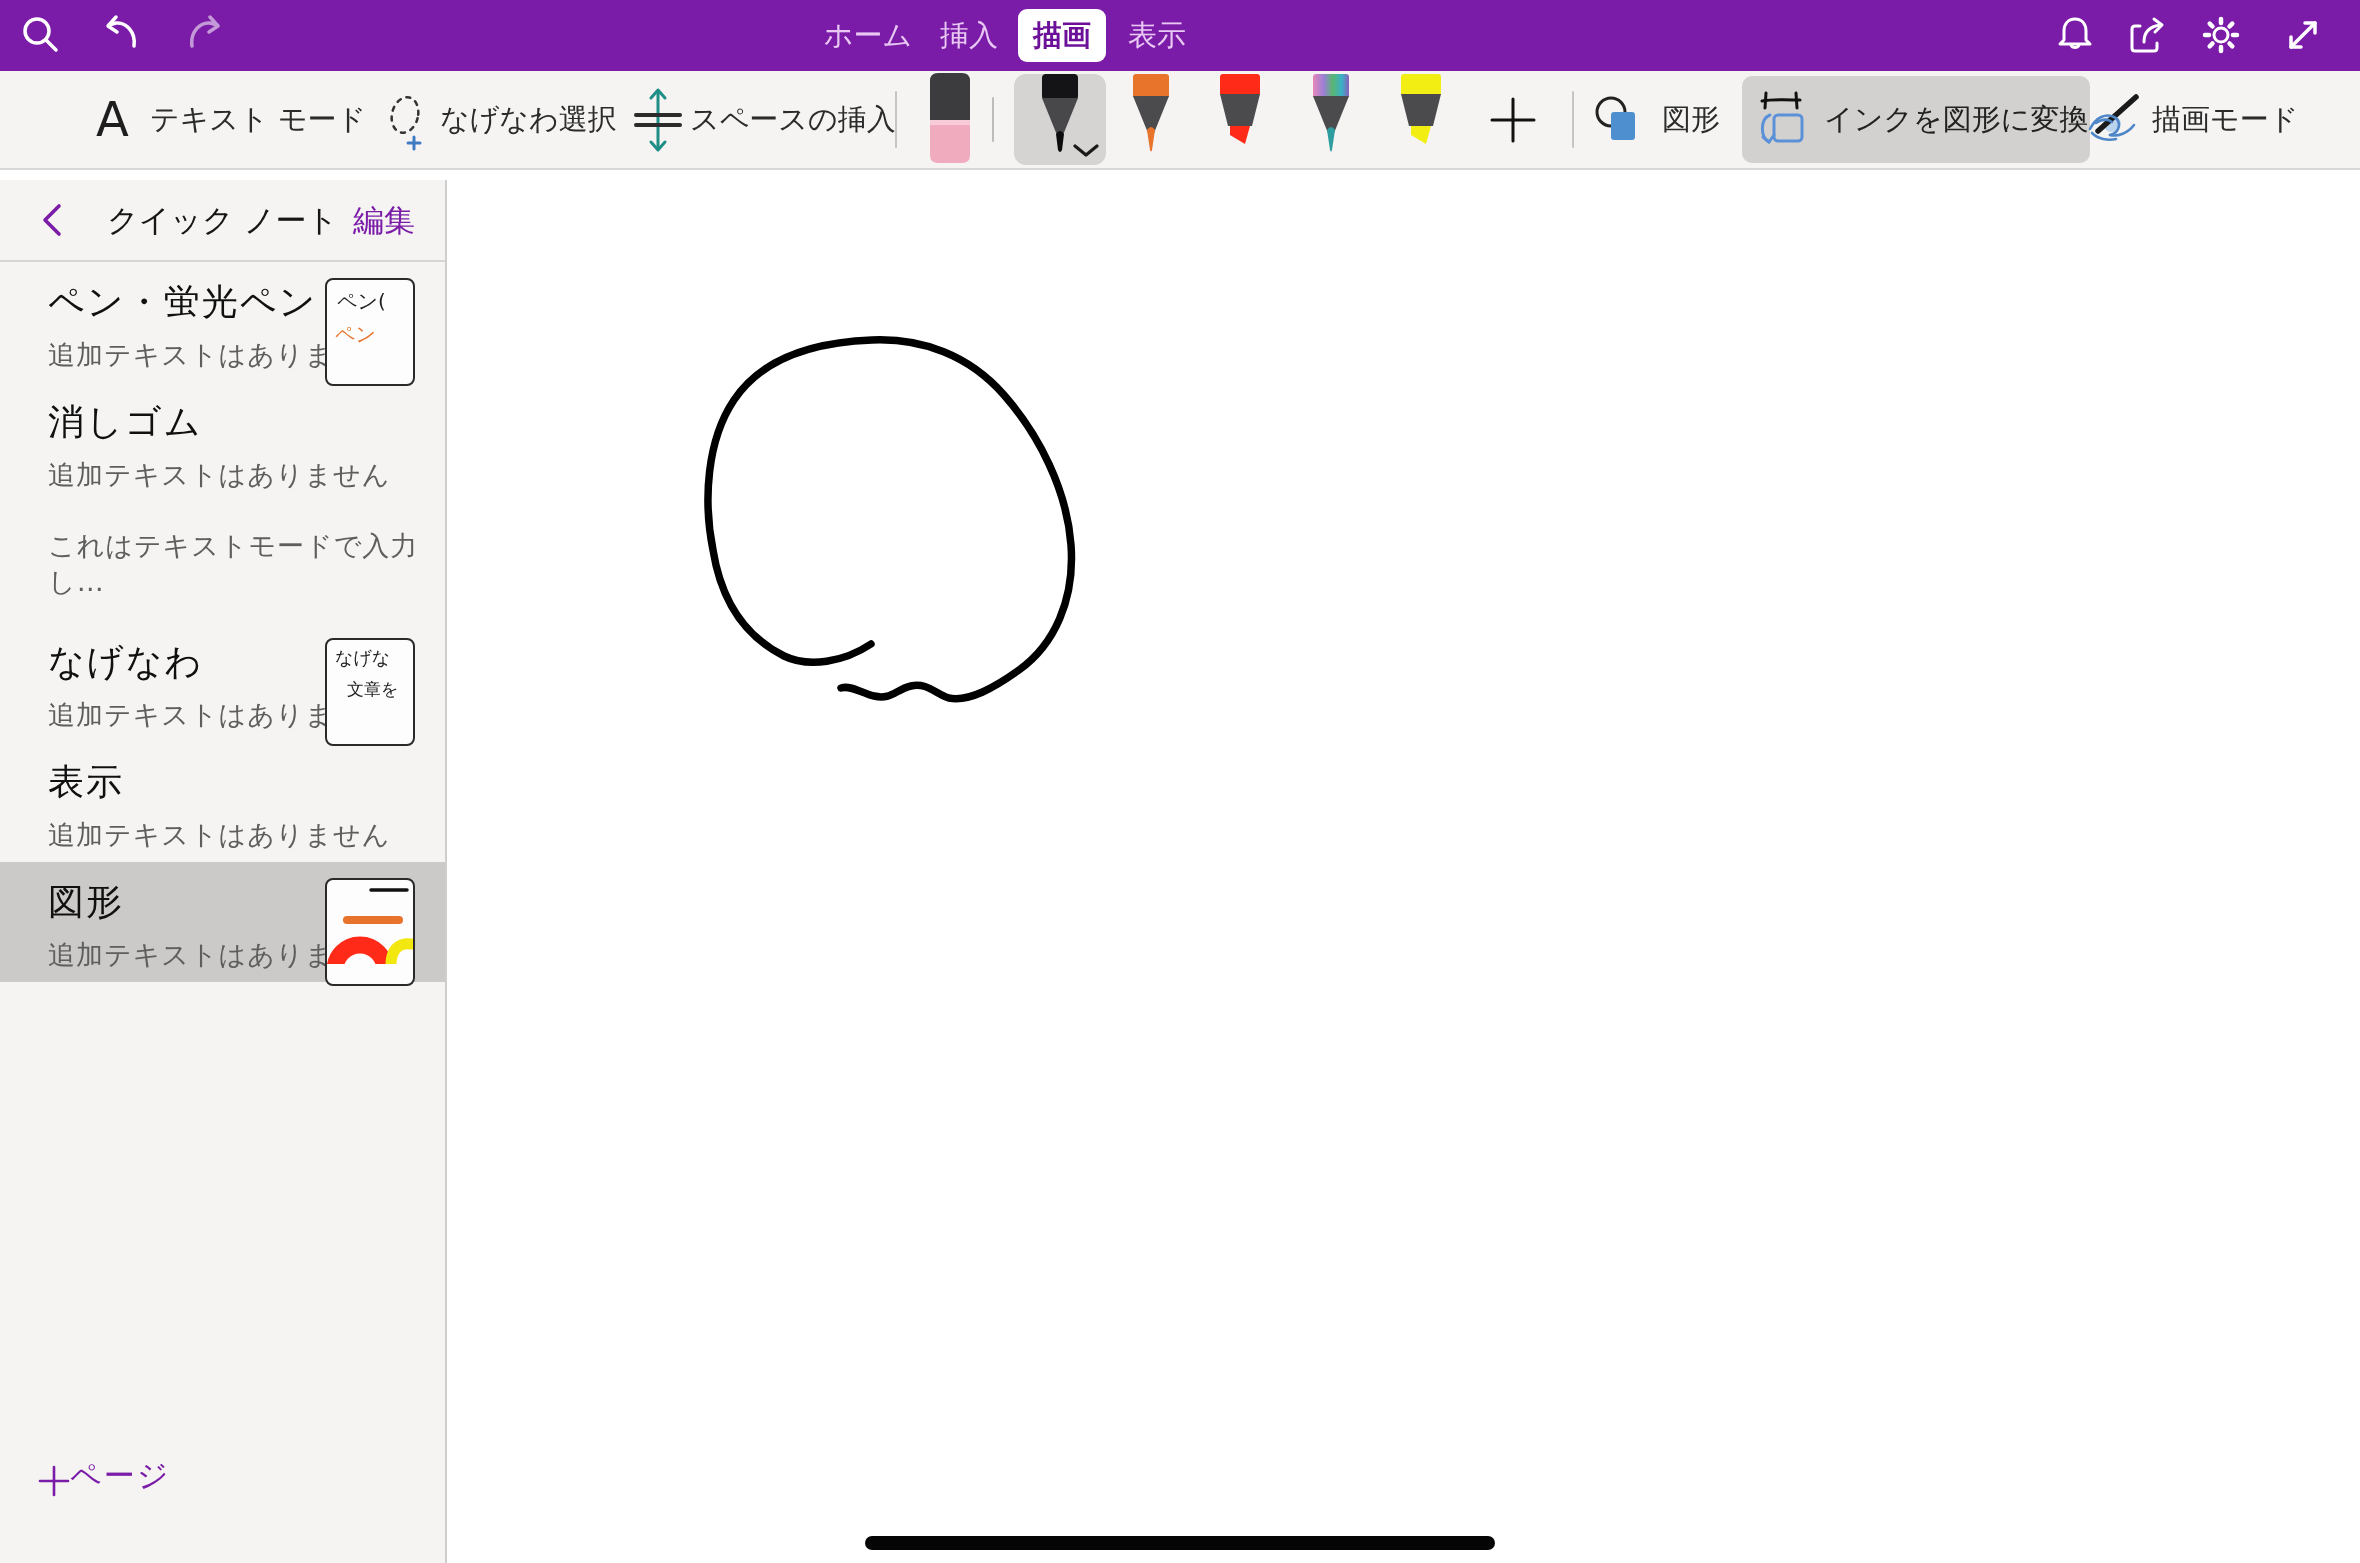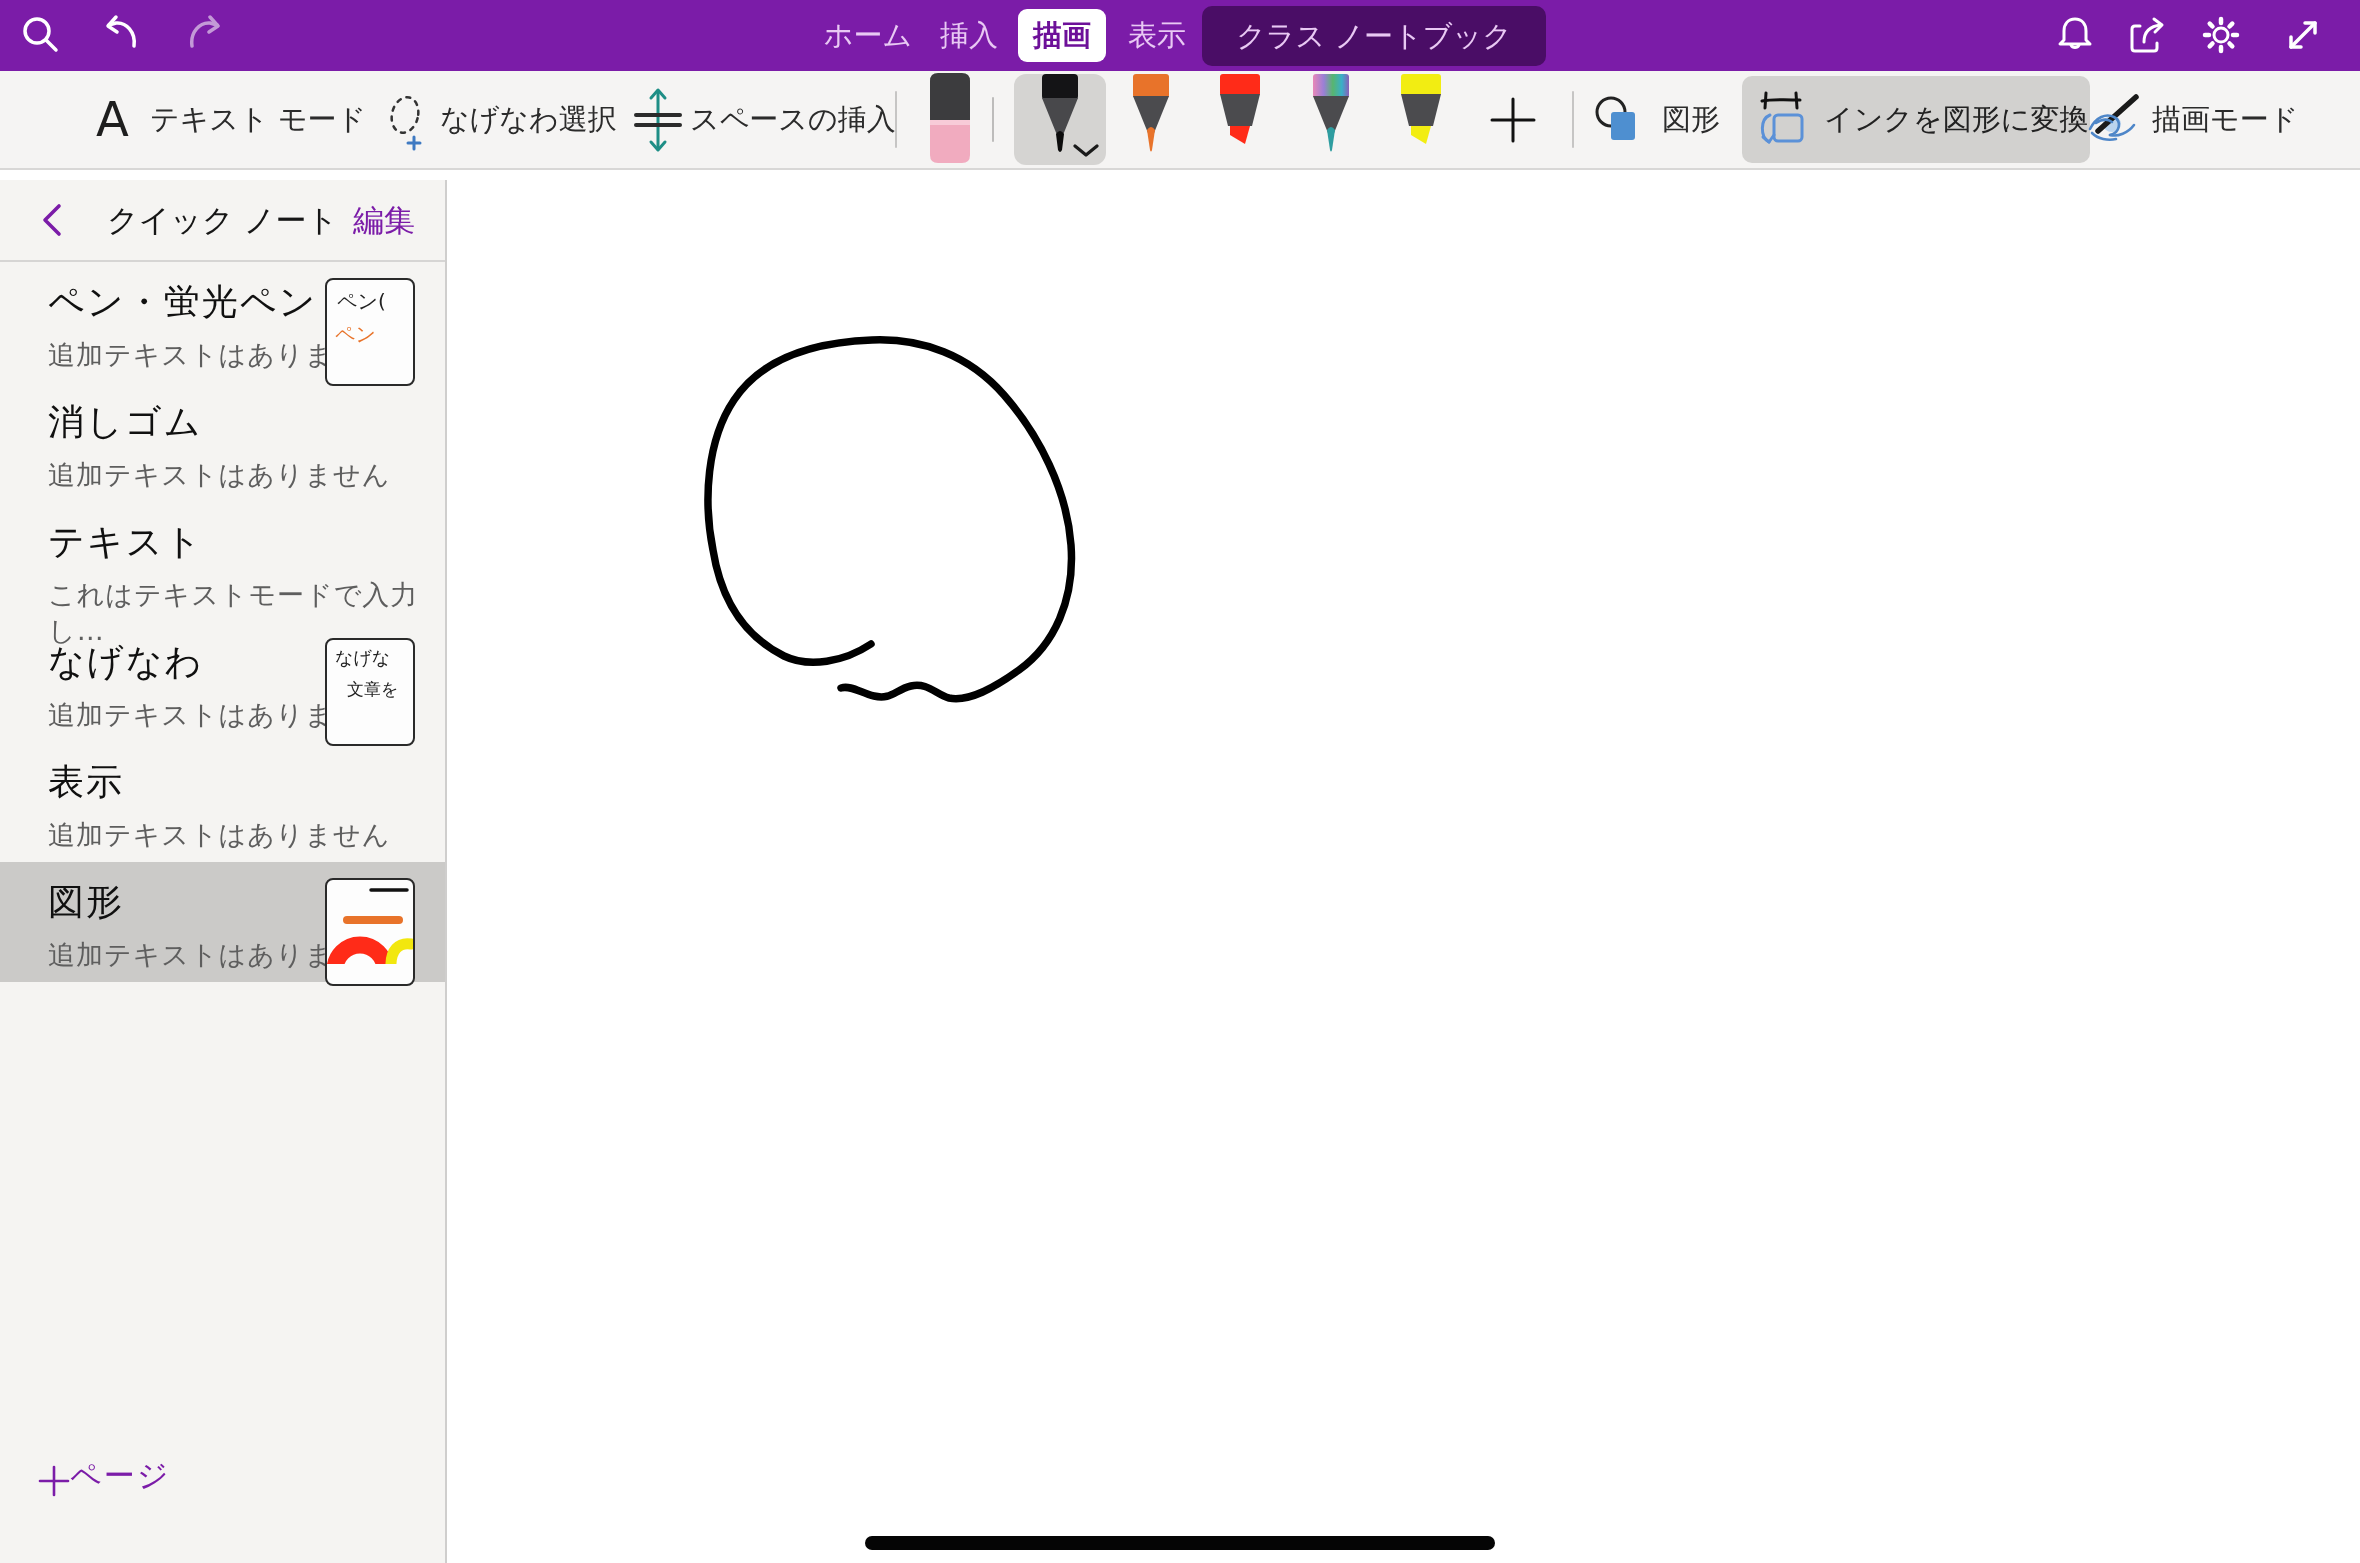--- a/index.html
+++ b/index.html
@@ -71,21 +71,20 @@
     <svg width="46" height="46" viewBox="0 0 46 46" fill="none" stroke="#fff" stroke-width="3.5" stroke-linecap="round" stroke-linejoin="round">
       <path d="M10 34 C 8 20 18 10 28 11 L 35 13"></path>
         <path d="M28 5 L 36 14 L 27 20"></path>
       </svg>
   </div>
 
   <div class="tab" style="left:820px;width:96px;">ホーム</div>
   <div class="tab" style="left:936px;width:66px;">挿入</div>
   <div class="tab-draw-box">描画</div>
   <div class="tab" style="left:1124px;width:66px;">表示</div>
-  <div class="tab-class-box">クラス ノートブック</div>
 
   <div class="tb-icon" style="left:2052px;">
     <svg width="46" height="46" viewBox="0 0 46 46" fill="none" stroke="#fff" stroke-width="3" stroke-linecap="round" stroke-linejoin="round">
       <path d="M23 7 C 16 7 12 12 12 19 L 12 28 L 8 32 L 38 32 L 34 28 L 34 19 C 34 12 30 7 23 7 Z"></path>
       <path d="M19 33 a4.5 4.5 0 0 0 8 0"></path>
       </svg>
   </div>
   <div class="tb-icon" style="left:2124px;">
     <svg width="46" height="46" viewBox="0 0 46 46" fill="none" stroke="#fff" stroke-width="3" stroke-linecap="round" stroke-linejoin="round">
       <path d="M16 14 L 11 14 C 9 14 8 15 8 17 L 8 36 C 8 38 9 39 11 39 L 30 39 C 32 39 33 38 33 36 L 33 31"></path>
@@ -279,21 +278,20 @@
       <div class="t2">ペン</div>
     </div>
   </div>
 
   <div class="s-item">
     <div class="s-title">消しゴム</div>
     <div class="s-sub">追加テキストはありません</div>
   </div>
 
   <div class="s-item">
-    <div class="s-title">テキスト</div>
     <div class="s-sub">これはテキストモードで入力し…</div>
   </div>
 
   <div class="s-item">
     <div class="s-title">なげなわ</div>
     <div class="s-sub">追加テキストはありま…</div>
     <div class="thumb lasso">
       <div class="t1">なげな</div>
       <div class="t2">文章を</div>
     </div>

